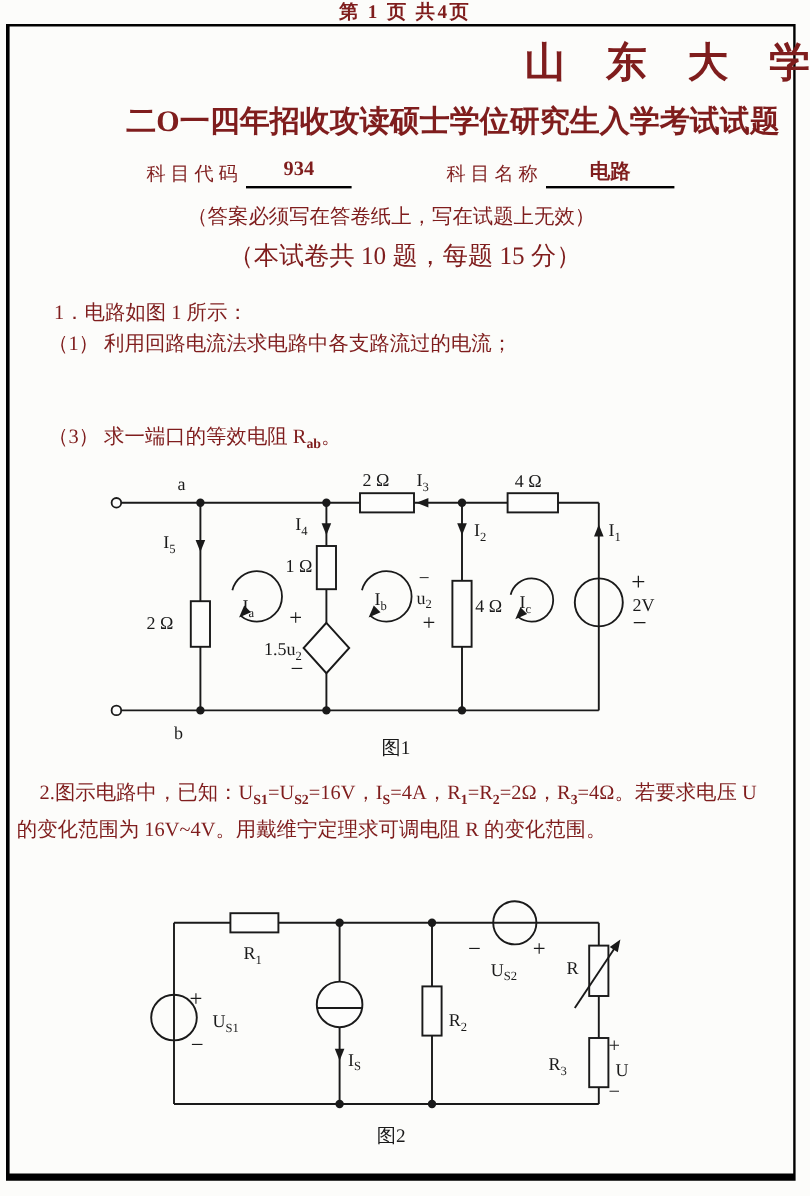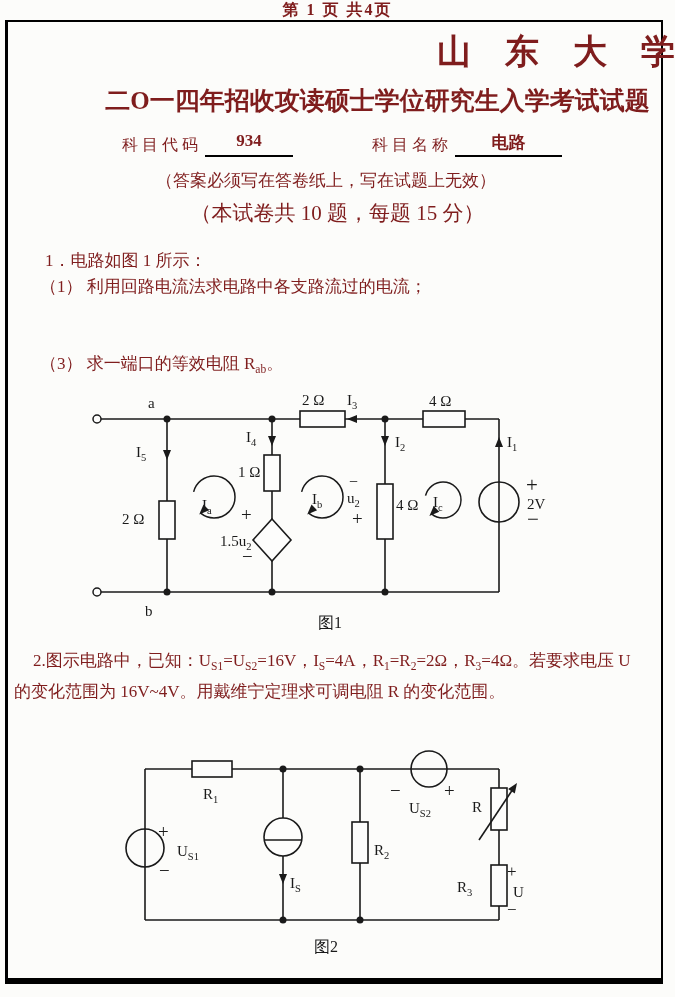--- a/index.html
+++ b/index.html
@@ -20,21 +20,21 @@
   .val-name{left:455px;width:107px;}
   .notice{top:169px;left:0;width:652px;text-align:center;font-size:17px;}
   .paper-info{top:199px;left:0;width:675px;text-align:center;font-size:21px;}
   .q-line{font-size:17px;white-space:nowrap;}
   .q1-stem{left:45px;top:249px;}
   .q1-i1{left:40px;top:275px;}
   .q1-i2{left:40px;top:319px;}
   .q1-i3{left:40px;top:352px;}
   .q2-l1{left:33px;top:649px;}
   .q2-l2{left:14px;top:680px;}
-  sub{font-size:68%;}
+  sub{font-size:68%;font-weight:bold;}
   svg.fig{position:absolute;overflow:visible;}
   svg text{font-family:"Liberation Serif","DejaVu Serif",serif;font-size:15px;fill:#1a1a1a;}
   .wire line{stroke:#1a1a1a;stroke-width:1.6;fill:none;}
   .comp{fill:#fdfdfc;stroke:#1a1a1a;stroke-width:1.6;}
   .src{fill:none;stroke:#1a1a1a;stroke-width:1.6;}
   .srcf{fill:#fdfdfc;stroke:#1a1a1a;stroke-width:1.6;}
   .dot{fill:#1a1a1a;stroke:none;}
   .term{fill:#fdfdfc;stroke:#1a1a1a;stroke-width:1.5;}
   .arr{fill:#1a1a1a;stroke:none;}
   .loopc{fill:none;stroke:#1a1a1a;stroke-width:1.5;}

